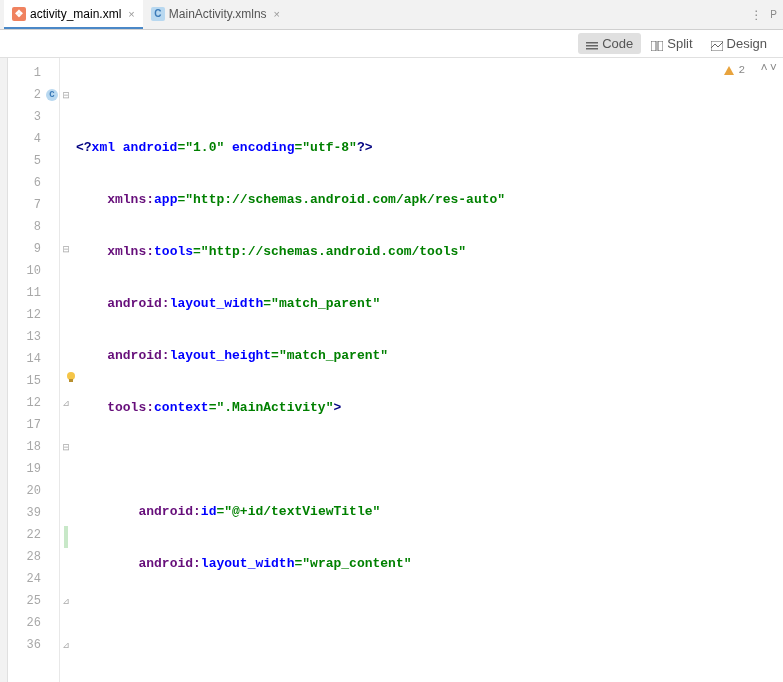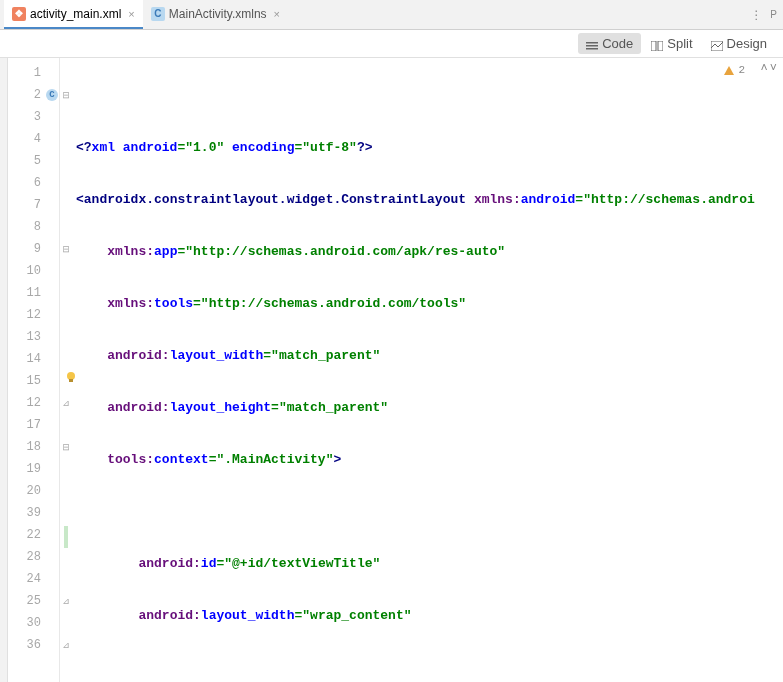--- a/index.html
+++ b/index.html
@@ -268,21 +268,21 @@
     <div class="gutter-line">12</div>
     <div class="gutter-line">17</div>
     <div class="gutter-line">18</div>
     <div class="gutter-line">19</div>
     <div class="gutter-line">20</div>
     <div class="gutter-line">39</div>
     <div class="gutter-line">22</div>
     <div class="gutter-line">28</div>
     <div class="gutter-line">24</div>
     <div class="gutter-line">25</div>
-    <div class="gutter-line">30</div>
+    <div class="gutter-line">26</div>
     <div class="gutter-line">36</div>
   </div>
 
   <div class="fold-col">
     <div class="fold-mark"></div>
     <div class="fold-mark">⊟</div>
     <div class="fold-mark"></div>
       <div class="fold-mark"></div>
       <div class="fold-mark"></div>
       <div class="fold-mark"></div>
@@ -322,21 +322,20 @@
     <div class="warn-badge">
       <span class="warn-tri"></span>
       <span>2</span>
     </div>
     <div class="nav-arrows">
       <span>˄</span>
       <span>˅</span>
     </div>
 
     <div class="code-line"><span class="tag">&lt;?</span><span class="attr">xml android</span><span class="op">=</span><span class="val">"1.0"</span><span class="attr"> encoding</span><span class="op">=</span><span class="val">"utf-8"</span><span class="tag">?&gt;</span></div>
-    <div class="code-line"><span class="tag">&lt;</span><span class="tag">androidx.constraintlayout.widget.ConstraintLayout </span><span class="ns">xmlns:</span><span class="attr">android</span><span class="op">=</span><span class="val">"http://schemas.androi</span></div>
     <div class="code-line">    <span class="ns">xmlns:</span><span class="attr">app</span><span class="op">=</span><span class="val">"http://schemas.android.com/apk/res-auto"</span></div>
     <div class="code-line">    <span class="ns">xmlns:</span><span class="attr">tools</span><span class="op">=</span><span class="val">"http://schemas.android.com/tools"</span></div>
     <div class="code-line">    <span class="ns">android:</span><span class="attr">layout_width</span><span class="op">=</span><span class="val">"match_parent"</span></div>
     <div class="code-line">    <span class="ns">android:</span><span class="attr">layout_height</span><span class="op">=</span><span class="val">"match_parent"</span></div>
     <div class="code-line">    <span class="ns">tools:</span><span class="attr">context</span><span class="op">=</span><span class="val">".MainActivity"</span><span class="tag">&gt;</span></div>
     <div class="code-line"></div>
     <div class="code-line">        <span class="ns">android:</span><span class="attr">id</span><span class="op">=</span><span class="val">"@+id/textViewTitle"</span></div>
     <div class="code-line">        <span class="ns">android:</span><span class="attr">layout_width</span><span class="op">=</span><span class="val">"wrap_content"</span></div>
     
     

